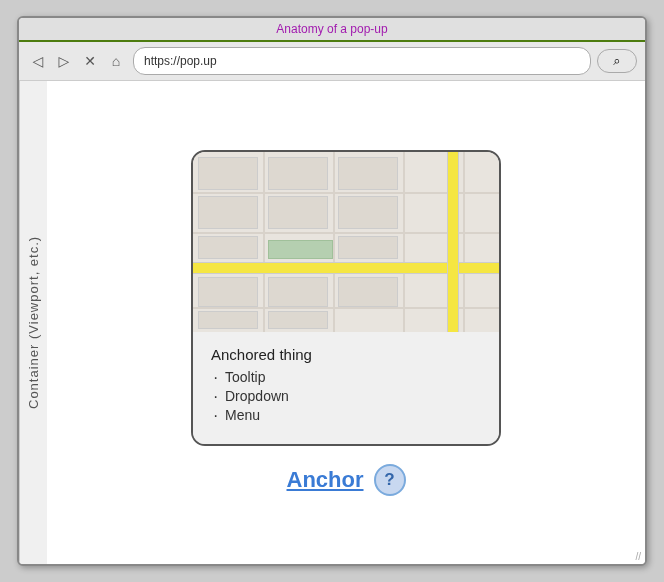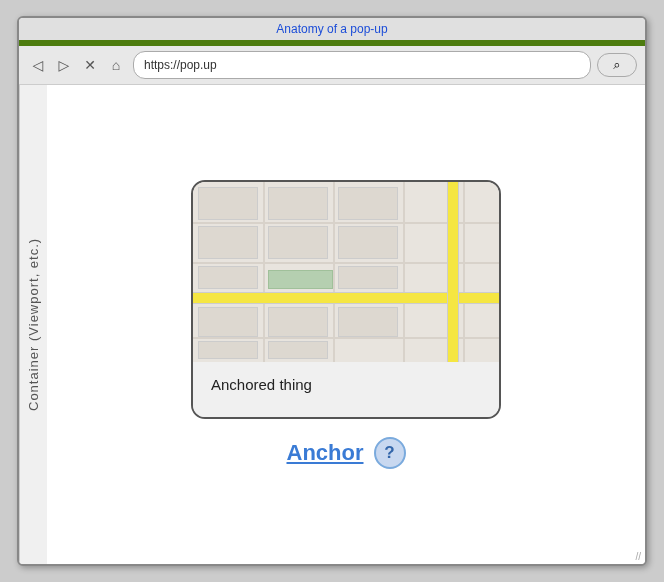--- a/index.html
+++ b/index.html
@@ -20,25 +20,25 @@
       border: 2px solid #888;
       border-radius: 6px;
       display: flex;
       flex-direction: column;
       overflow: hidden;
       box-shadow: 2px 2px 6px rgba(0,0,0,0.3);
     }
 
     .title-bar {
       background: #e0e0e0;
-      border-bottom: 6px solid #4d7c0f;
+      border-bottom: 2px solid #4d7c0f;
       text-align: center;
       font-size: 12px;
       padding: 4px;
-      color: #1d4ed8;
+      color: #a21caf;
     }
 
     .toolbar {
       background: #e8e8e8;
       border-bottom: 1px solid #ccc;
       padding: 5px 8px;
       display: flex;
       align-items: center;
       gap: 6px;
     }
@@ -362,20 +362,25 @@
             <div class="block-gray" style="top:125px; left:75px; width:60px; height:30px;"></div>
             <div class="block-gray" style="top:125px; left:145px; width:60px; height:30px;"></div>
             <div class="block-gray" style="top:159px; left:5px; width:60px; height:18px;"></div>
             <div class="block-gray" style="top:159px; left:75px; width:60px; height:18px;"></div>
 
             <div class="block" style="top:88px; left:75px; width:65px; height:19px;"></div>
           </div>
 
           <div class="popup-text">
             <div class="anchored-thing-title">Anchored thing</div>
+            <ul class="anchored-list">
+              <li>Tooltip</li>
+              <li>Dropdown</li>
+              <li>Menu</li>
+            </ul>
           </div>
         </div>
 
 
         <div class="anchor-row">
           <span class="anchor-link">Anchor</span>
           <div class="help-icon">
             <span>?</span>
           </div>
         </div>

